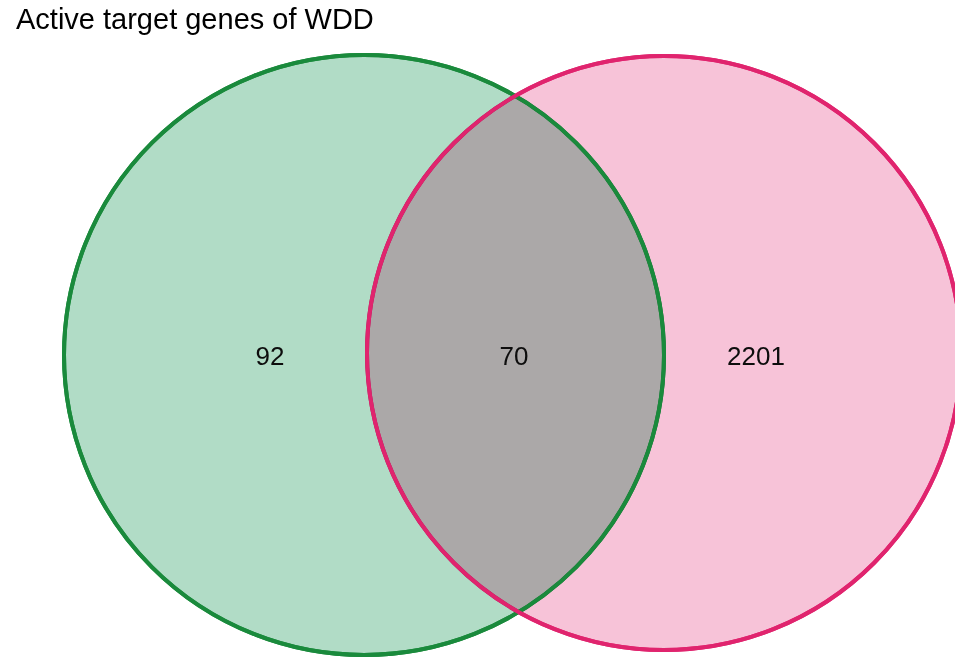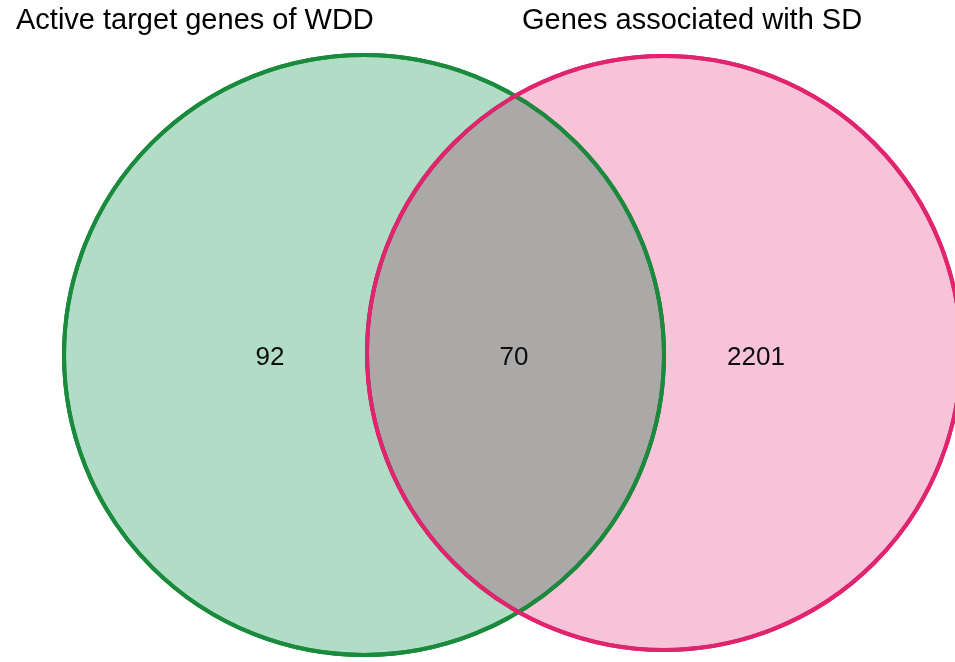--- a/index.html
+++ b/index.html
@@ -52,21 +52,20 @@
     fill: #0d0d0d;
   }
 </style>
 </head>
 <body>
 
 <div id="venn-figure">
 
   <div class="set-label" id="label-left">Active target genes of WDD</div>
 
-  <div class="set-label" id="label-right">Genes associated with SD</div>
 
   <svg id="venn-svg" viewBox="0 0 955 662" xmlns="http://www.w3.org/2000/svg">
 
     <g style="mix-blend-mode:normal">
       <circle cx="352" cy="355" r="300" fill="#b1dcc6" fill-opacity="1" stroke="#1a8a3c" stroke-width="4" style="mix-blend-mode:multiply"></circle>
 
       <circle cx="652" cy="353" r="297" fill="#f7c3d8" fill-opacity="1" stroke="#e0246e" stroke-width="4" style="mix-blend-mode:multiply"></circle>
     </g>
 
     <circle cx="352" cy="355" r="300" fill="none" stroke="#1a8a3c" stroke-width="4"></circle>

